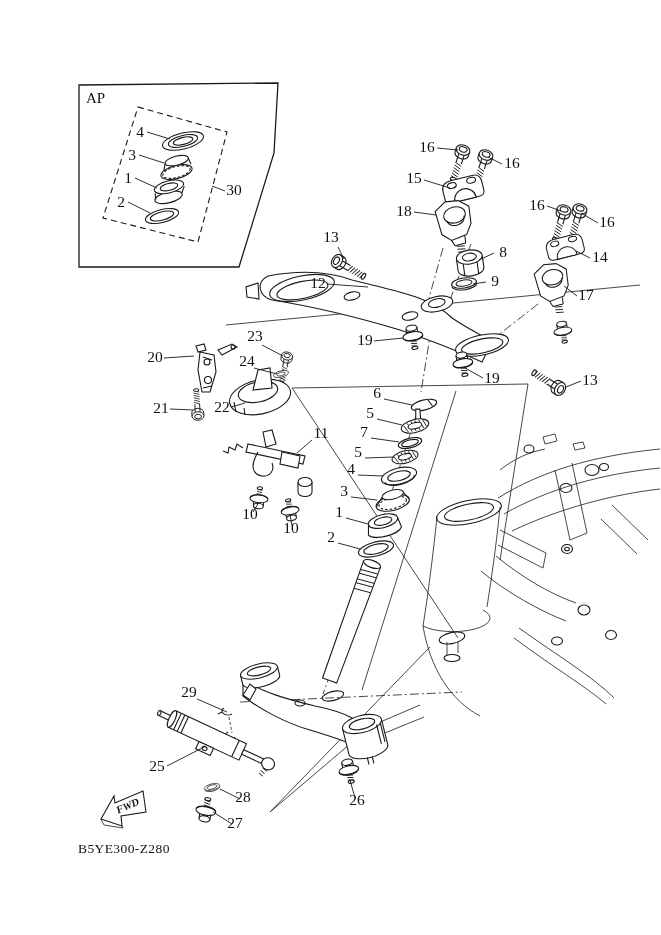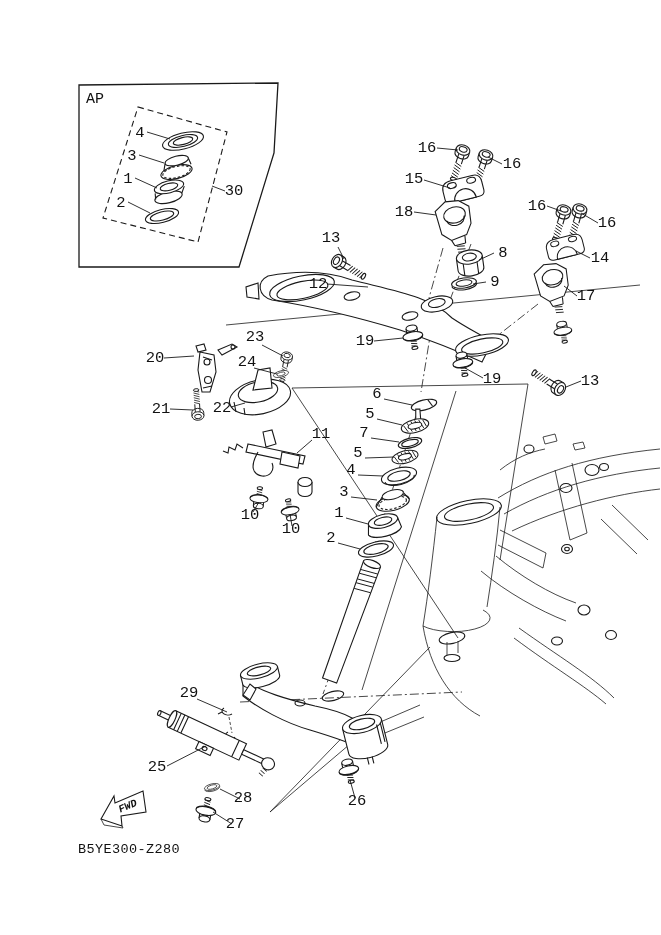--- a/index.html
+++ b/index.html
@@ -1,17 +1,17 @@
 <!DOCTYPE html>
 <html><head>
 <meta charset="utf-8">
 <style>
   html,body{margin:0;padding:0;background:#ffffff;}
   #canvas{position:relative;width:661px;height:935px;background:#ffffff;overflow:hidden;
-          font-family:Liberation Mono, monospace;}
+          font-family:Liberation Serif, serif;}
   svg{position:absolute;left:0;top:0;}
   .part{stroke:#1a1a1a;stroke-width:1.1;fill:#ffffff;}
   .partline{stroke:#1a1a1a;stroke-width:1.1;fill:none;}
   .thin{stroke:#1a1a1a;stroke-width:0.8;fill:none;}
   .leader{stroke:#1a1a1a;stroke-width:0.9;fill:none;}
   .axis{stroke:#1a1a1a;stroke-width:0.8;fill:none;stroke-dasharray:9 3 2 3;}
   .dash{stroke:#1a1a1a;stroke-width:1.1;fill:none;stroke-dasharray:6 4;}
   .callout{font-size:15.5px;fill:#111111;}
   .small-label{font-size:15px;fill:#111111;}
   .code{font-size:13.5px;fill:#111111;letter-spacing:0.4px;}

